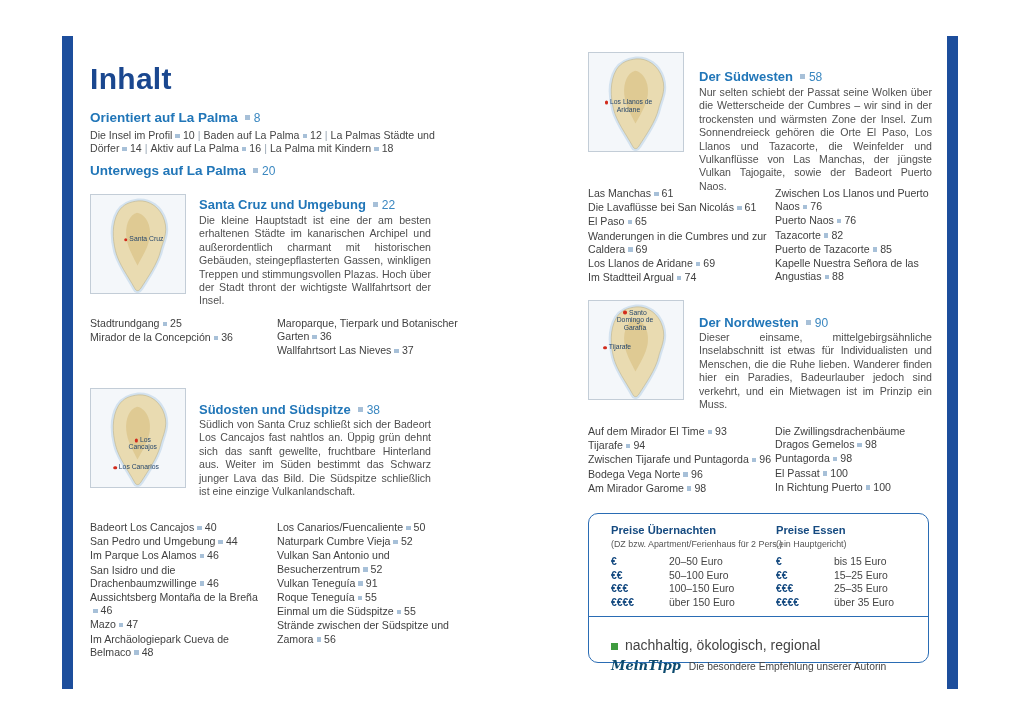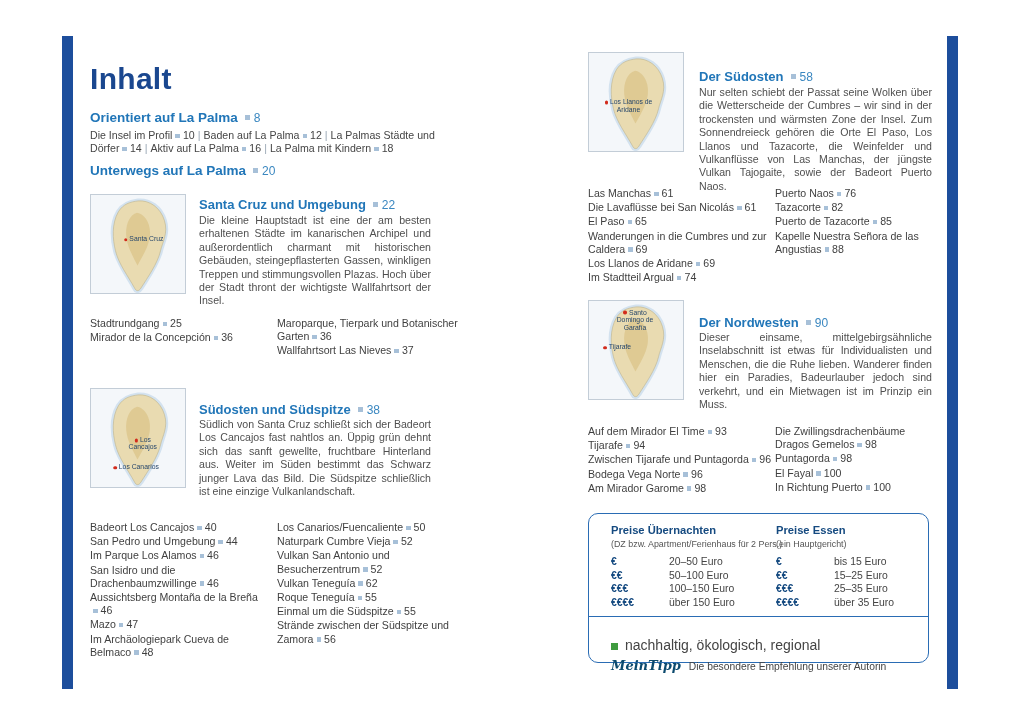--- a/index.html
+++ b/index.html
@@ -94,50 +94,51 @@
         <div class="toc-item"><span>Im Parque Los Alamos</span><span class="pagesq"></span><span>46</span></div>
         <div class="toc-item"><span>San Isidro und die Drachenbaumzwillinge</span><span class="pagesq"></span><span>46</span></div>
         <div class="toc-item"><span>Aussichtsberg Montaña de la Breña</span><span class="pagesq"></span><span>46</span></div>
         <div class="toc-item"><span>Mazo</span><span class="pagesq"></span><span>47</span></div>
         <div class="toc-item"><span>Im Archäologiepark Cueva de Belmaco</span><span class="pagesq"></span><span>48</span></div>
       </div>
     <div class="abs toc-col" style="left:277px;top:521px;width:182px">
         <div class="toc-item"><span>Los Canarios/Fuencaliente</span><span class="pagesq"></span><span>50</span></div>
         <div class="toc-item"><span>Naturpark Cumbre Vieja</span><span class="pagesq"></span><span>52</span></div>
         <div class="toc-item"><span>Vulkan San Antonio und Besucherzentrum</span><span class="pagesq"></span><span>52</span></div>
-        <div class="toc-item"><span>Vulkan Teneguía</span><span class="pagesq"></span><span>62</span></div>
+        <div class="toc-item"><span>Vulkan Teneguía</span><span class="pagesq"></span><span>91</span></div>
         <div class="toc-item"><span>Roque Teneguía</span><span class="pagesq"></span><span>55</span></div>
         <div class="toc-item"><span>Einmal um die Südspitze</span><span class="pagesq"></span><span>55</span></div>
         <div class="toc-item"><span>Strände zwischen der Südspitze und Zamora</span><span class="pagesq"></span><span>56</span></div>
       </div>
   </div>
 
   <div>
 
     <div class="map" style="left:588px;top:52px">
       <svg viewBox="0 0 96 100">
         <path d="M48,6 C60,5 71,13 75,26 C79,39 73,48 71,57 C68,70 58,84 51,95 C49,98.5 46,98.5 44.5,95 C38,83 28,70 25,57 C22,45 21,29 28,17 C33,9 40,7 48,6 Z" fill="none" stroke="#d3e2ef" stroke-width="5"></path>
         <path d="M48,6 C60,5 71,13 75,26 C79,39 73,48 71,57 C68,70 58,84 51,95 C49,98.5 46,98.5 44.5,95 C38,83 28,70 25,57 C22,45 21,29 28,17 C33,9 40,7 48,6 Z" fill="#e9dbb1" stroke="#bdb28b" stroke-width="0.6"></path>
         <path d="M47,18 C55,19 62,30 60,43 C58,55 52,63 47.5,72 C43,63 37,53 36,42 C35,31 39,20 47,18 Z" fill="#dcc68c" opacity="0.8"></path>
       </svg>
       <div class="maplabel" style="left:42%;top:54%"><span class="dot"></span><span>Los Llanos de Aridane</span></div>
     </div>
     <div class="abs chap-head" style="left:699px;top:69px;width:232px">
-      <span>Der Südosten</span><span class="hsq"></span><span class="hpage">58</span>
+      <span>Der Südwesten</span><span class="hsq"></span><span class="hpage">58</span>
     </div>
     <div class="abs desc" style="left:699px;top:86px;width:233px">Nur selten schiebt der Passat seine Wolken über die Wetterscheide der Cumbres – wir sind in der trockensten und wärmsten Zone der Insel. Zum Sonnendreieck gehören die Orte El Paso, Los Llanos und Tazacorte, die Weinfelder und Vulkanflüsse von Las Manchas, der jüngste Vulkan Tajogaite, sowie der Badeort Puerto Naos.</div>
     <div class="abs toc-col" style="left:588px;top:187px;width:182px">
         <div class="toc-item"><span>Las Manchas</span><span class="pagesq"></span><span>61</span></div>
         <div class="toc-item"><span>Die Lavaflüsse bei San Nicolás</span><span class="pagesq"></span><span>61</span></div>
         <div class="toc-item"><span>El Paso</span><span class="pagesq"></span><span>65</span></div>
         <div class="toc-item"><span>Wanderungen in die Cumbres und zur Caldera</span><span class="pagesq"></span><span>69</span></div>
         <div class="toc-item"><span>Los Llanos de Aridane</span><span class="pagesq"></span><span>69</span></div>
         <div class="toc-item"><span>Im Stadtteil Argual</span><span class="pagesq"></span><span>74</span></div>
       </div>
     <div class="abs toc-col" style="left:775px;top:187px;width:156px">
+        <div class="toc-item"><span>Zwischen Los Llanos und Puerto Naos</span><span class="pagesq"></span><span>76</span></div>
         <div class="toc-item"><span>Puerto Naos</span><span class="pagesq"></span><span>76</span></div>
         <div class="toc-item"><span>Tazacorte</span><span class="pagesq"></span><span>82</span></div>
         <div class="toc-item"><span>Puerto de Tazacorte</span><span class="pagesq"></span><span>85</span></div>
         <div class="toc-item"><span>Kapelle Nuestra Señora de las Angustias</span><span class="pagesq"></span><span>88</span></div>
       </div>
 
     <div class="map" style="left:588px;top:300px">
       <svg viewBox="0 0 96 100">
         <path d="M48,6 C60,5 71,13 75,26 C79,39 73,48 71,57 C68,70 58,84 51,95 C49,98.5 46,98.5 44.5,95 C38,83 28,70 25,57 C22,45 21,29 28,17 C33,9 40,7 48,6 Z" fill="none" stroke="#d3e2ef" stroke-width="5"></path>
         <path d="M48,6 C60,5 71,13 75,26 C79,39 73,48 71,57 C68,70 58,84 51,95 C49,98.5 46,98.5 44.5,95 C38,83 28,70 25,57 C22,45 21,29 28,17 C33,9 40,7 48,6 Z" fill="#e9dbb1" stroke="#bdb28b" stroke-width="0.6"></path>
@@ -153,21 +154,21 @@
     <div class="abs toc-col" style="left:588px;top:425px;width:184px">
         <div class="toc-item"><span>Auf dem Mirador El Time</span><span class="pagesq"></span><span>93</span></div>
         <div class="toc-item"><span>Tijarafe</span><span class="pagesq"></span><span>94</span></div>
         <div class="toc-item"><span>Zwischen Tijarafe und Puntagorda</span><span class="pagesq"></span><span>96</span></div>
         <div class="toc-item"><span>Bodega Vega Norte</span><span class="pagesq"></span><span>96</span></div>
         <div class="toc-item"><span>Am Mirador Garome</span><span class="pagesq"></span><span>98</span></div>
       </div>
     <div class="abs toc-col" style="left:775px;top:425px;width:156px">
         <div class="toc-item"><span>Die Zwillingsdrachenbäume Dragos Gemelos</span><span class="pagesq"></span><span>98</span></div>
         <div class="toc-item"><span>Puntagorda</span><span class="pagesq"></span><span>98</span></div>
-        <div class="toc-item"><span>El Fayal</span><span class="pagesq"></span><span>100</span></div>
+        <div class="toc-item"><span>El Passat</span><span class="pagesq"></span><span>100</span></div>
         <div class="toc-item"><span>In Richtung Puerto</span><span class="pagesq"></span><span>100</span></div>
       </div>
 
     <div class="pricebox">
       <div class="price-cols">
         <div>
           <div class="price-header">Preise Übernachten</div>
           <div class="price-sub">(DZ bzw. Apartment/Ferienhaus für 2 Pers.)</div>
           <div>
               <div class="price-row"><span class="price-sym">€</span><span>20–50 Euro</span></div>

